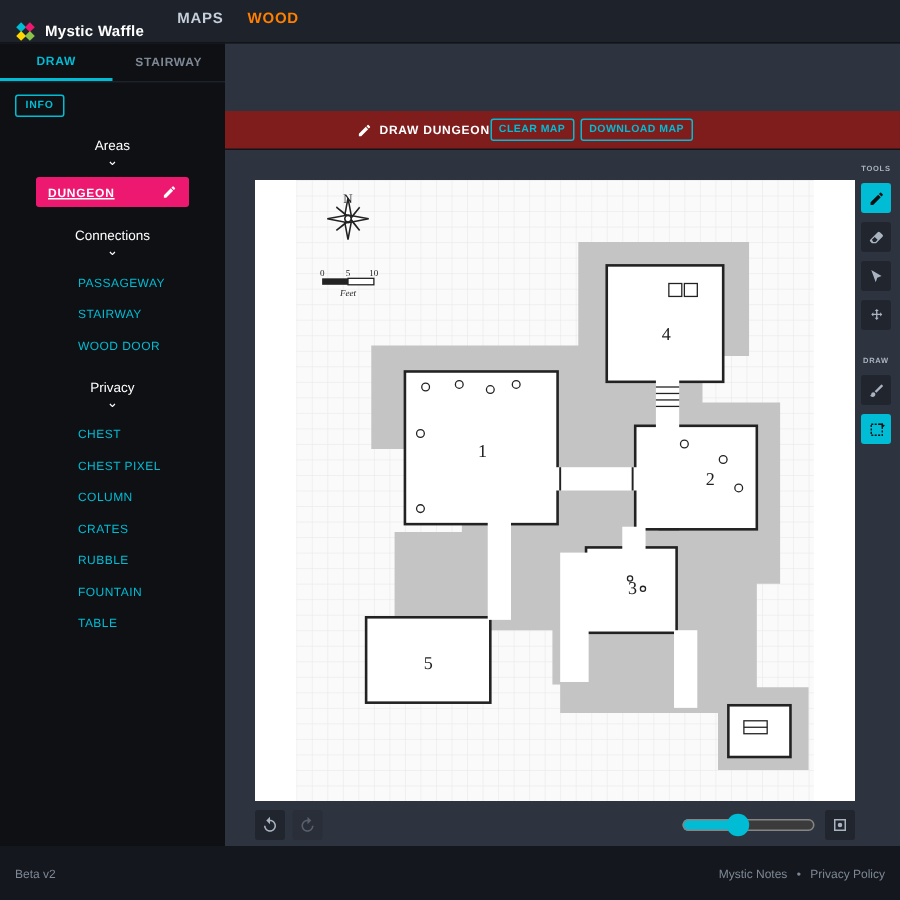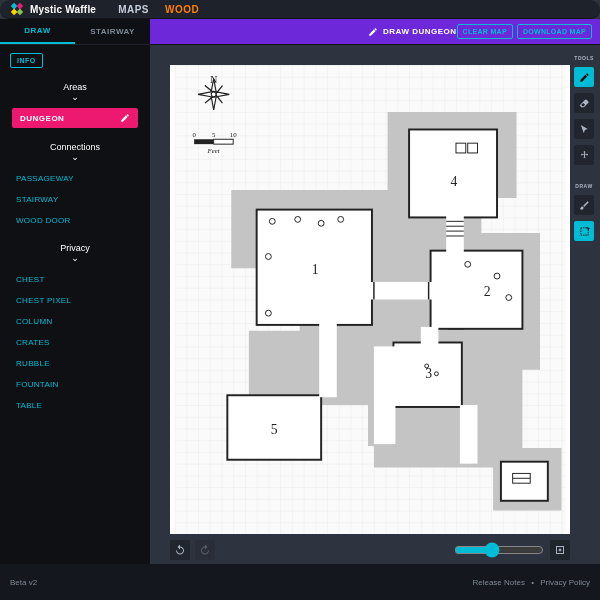--- a/index.html
+++ b/index.html
@@ -1,45 +1,45 @@
 <!DOCTYPE html>
 <html><head>
 <meta charset="utf-8">
 <style>
   * { box-sizing: border-box; margin: 0; padding: 0; }
   html, body { width: 600px; height: 600px; font-family: -apple-system, BlinkMacSystemFont, "Segoe UI", Arial, sans-serif; background: #2e343f; color: #fff; overflow: hidden; }
   .app { display: flex; flex-direction: column; width: 100%; height: 100%; }
 
   
-  .topnav { display: flex; align-items: center; background: #1d222b; height: 19px; padding: 0 10px; border-bottom: 1px solid #121419; border-radius: 12px; }
+  .topnav { display: flex; align-items: flex-end; background: #1d222b; height: 29px; padding: 0 10px; border-bottom: 1px solid #121419; }
   .logo-wrap { display: flex; align-items: center; gap: 6px; margin-right: 14px; }
   .logo-mark { width: 14px; height: 14px; }
   .logo-text { font-size: 10px; font-weight: 700; color: #fff; letter-spacing: .2px; }
   .nav-link { font-size: 10px; font-weight: 700; letter-spacing: .5px; color: #c6cedb; padding: 10px 8px; }
   .nav-link.accent { color: #ff7f00; }
 
   
   .main-row { flex: 1; display: flex; min-height: 0; }
 
   
   .sidebar { width: 150px; background: #0e1014; display: flex; flex-direction: column; }
   .side-tabs { display: flex; height: 26px; border-bottom: 1px solid #1d222b; }
   .side-tab { flex: 1; display: flex; align-items: center; justify-content: center; font-size: 8px; font-weight:700; letter-spacing: .5px; color: #7e8894; cursor: pointer; }
   .side-tab.active { color: #00bcd4; border-bottom: 2px solid #00bcd4; }
   .info-btn { margin: 8px 10px; display:inline-block; font-size: 7px; font-weight:700; padding: 3px 6px; border: 1px solid #00bcd4; color: #00bcd4; border-radius: 2px; letter-spacing: .5px; }
   .section-head { display:flex; align-items:center; justify-content:space-between; padding: 6px 10px; font-size:9px; color:#fff; cursor:pointer;flex-direction:column; }
   .chev { font-size:9px; color:#fff; }
-  .areas-active { margin: 0 12px 8px; }
+  .areas-active { margin: 0 24px 8px; text-decoration: underline; }
   .dungeon-pill { background:#ed1970; color:#fff; display:flex; align-items:center; justify-content:space-between; padding:5px 8px; border-radius:2px; font-size:8px; font-weight:700; letter-spacing: .5px; }
-  .side-items { padding: 0 6px 6px; }
+  .side-items { padding: 0 6px 6px; margin-left: 36px; }
   .side-item { color:#00bcd4; font-size:8px; padding:6px 10px; letter-spacing:.3px; cursor:pointer; }
 
   
   .canvas-col { flex:1; display:flex; flex-direction:column; min-width:0; }
-  .canvas-hdr { height:26px; background:#6d28d9; border-bottom:1px solid #121419; display:flex; align-items:center; justify-content:flex-end; padding:0 8px; }
+  .canvas-hdr { height:26px; background:#7f1d1d; border-bottom:1px solid #121419; display:flex; align-items:center; justify-content:flex-start; padding:0 8px;margin-top:45px; }
   .hdr-spacer { width: 80px; }
   .hdr-center { display:flex; align-items:center; gap:5px; font-size:8px; font-weight:700; letter-spacing: .5px; }
   .hdr-actions { display:flex; gap:4px; }
   .ghost-btn { font-size:7px; font-weight:700; color:#00bcd4; border:1px solid #00bcd4; padding:3px 5px; border-radius:2px; letter-spacing:.3px; cursor:pointer; }
 
   .canvas-body { flex:1; position:relative; background:#2e343f; }
   .map-frame { position:absolute; left:20px; top:20px; right:30px; bottom:30px; background:#fff; }
   .map-svg { width:100%; height:100%; display:block; }
 
   
@@ -318,18 +318,18 @@
           </div>
         </div>
 
       </div>
     </div>
   </div>
 
   <div class="footer">
     <span>Beta v2</span>
     <span class="links">
-      <a>Release Notes</a>
+      <a>Mystic Notes</a>
       <span class="dot">•</span>
       <a>Privacy Policy</a>
     </span>
   </div>
 </div>
 
 </body></html>

